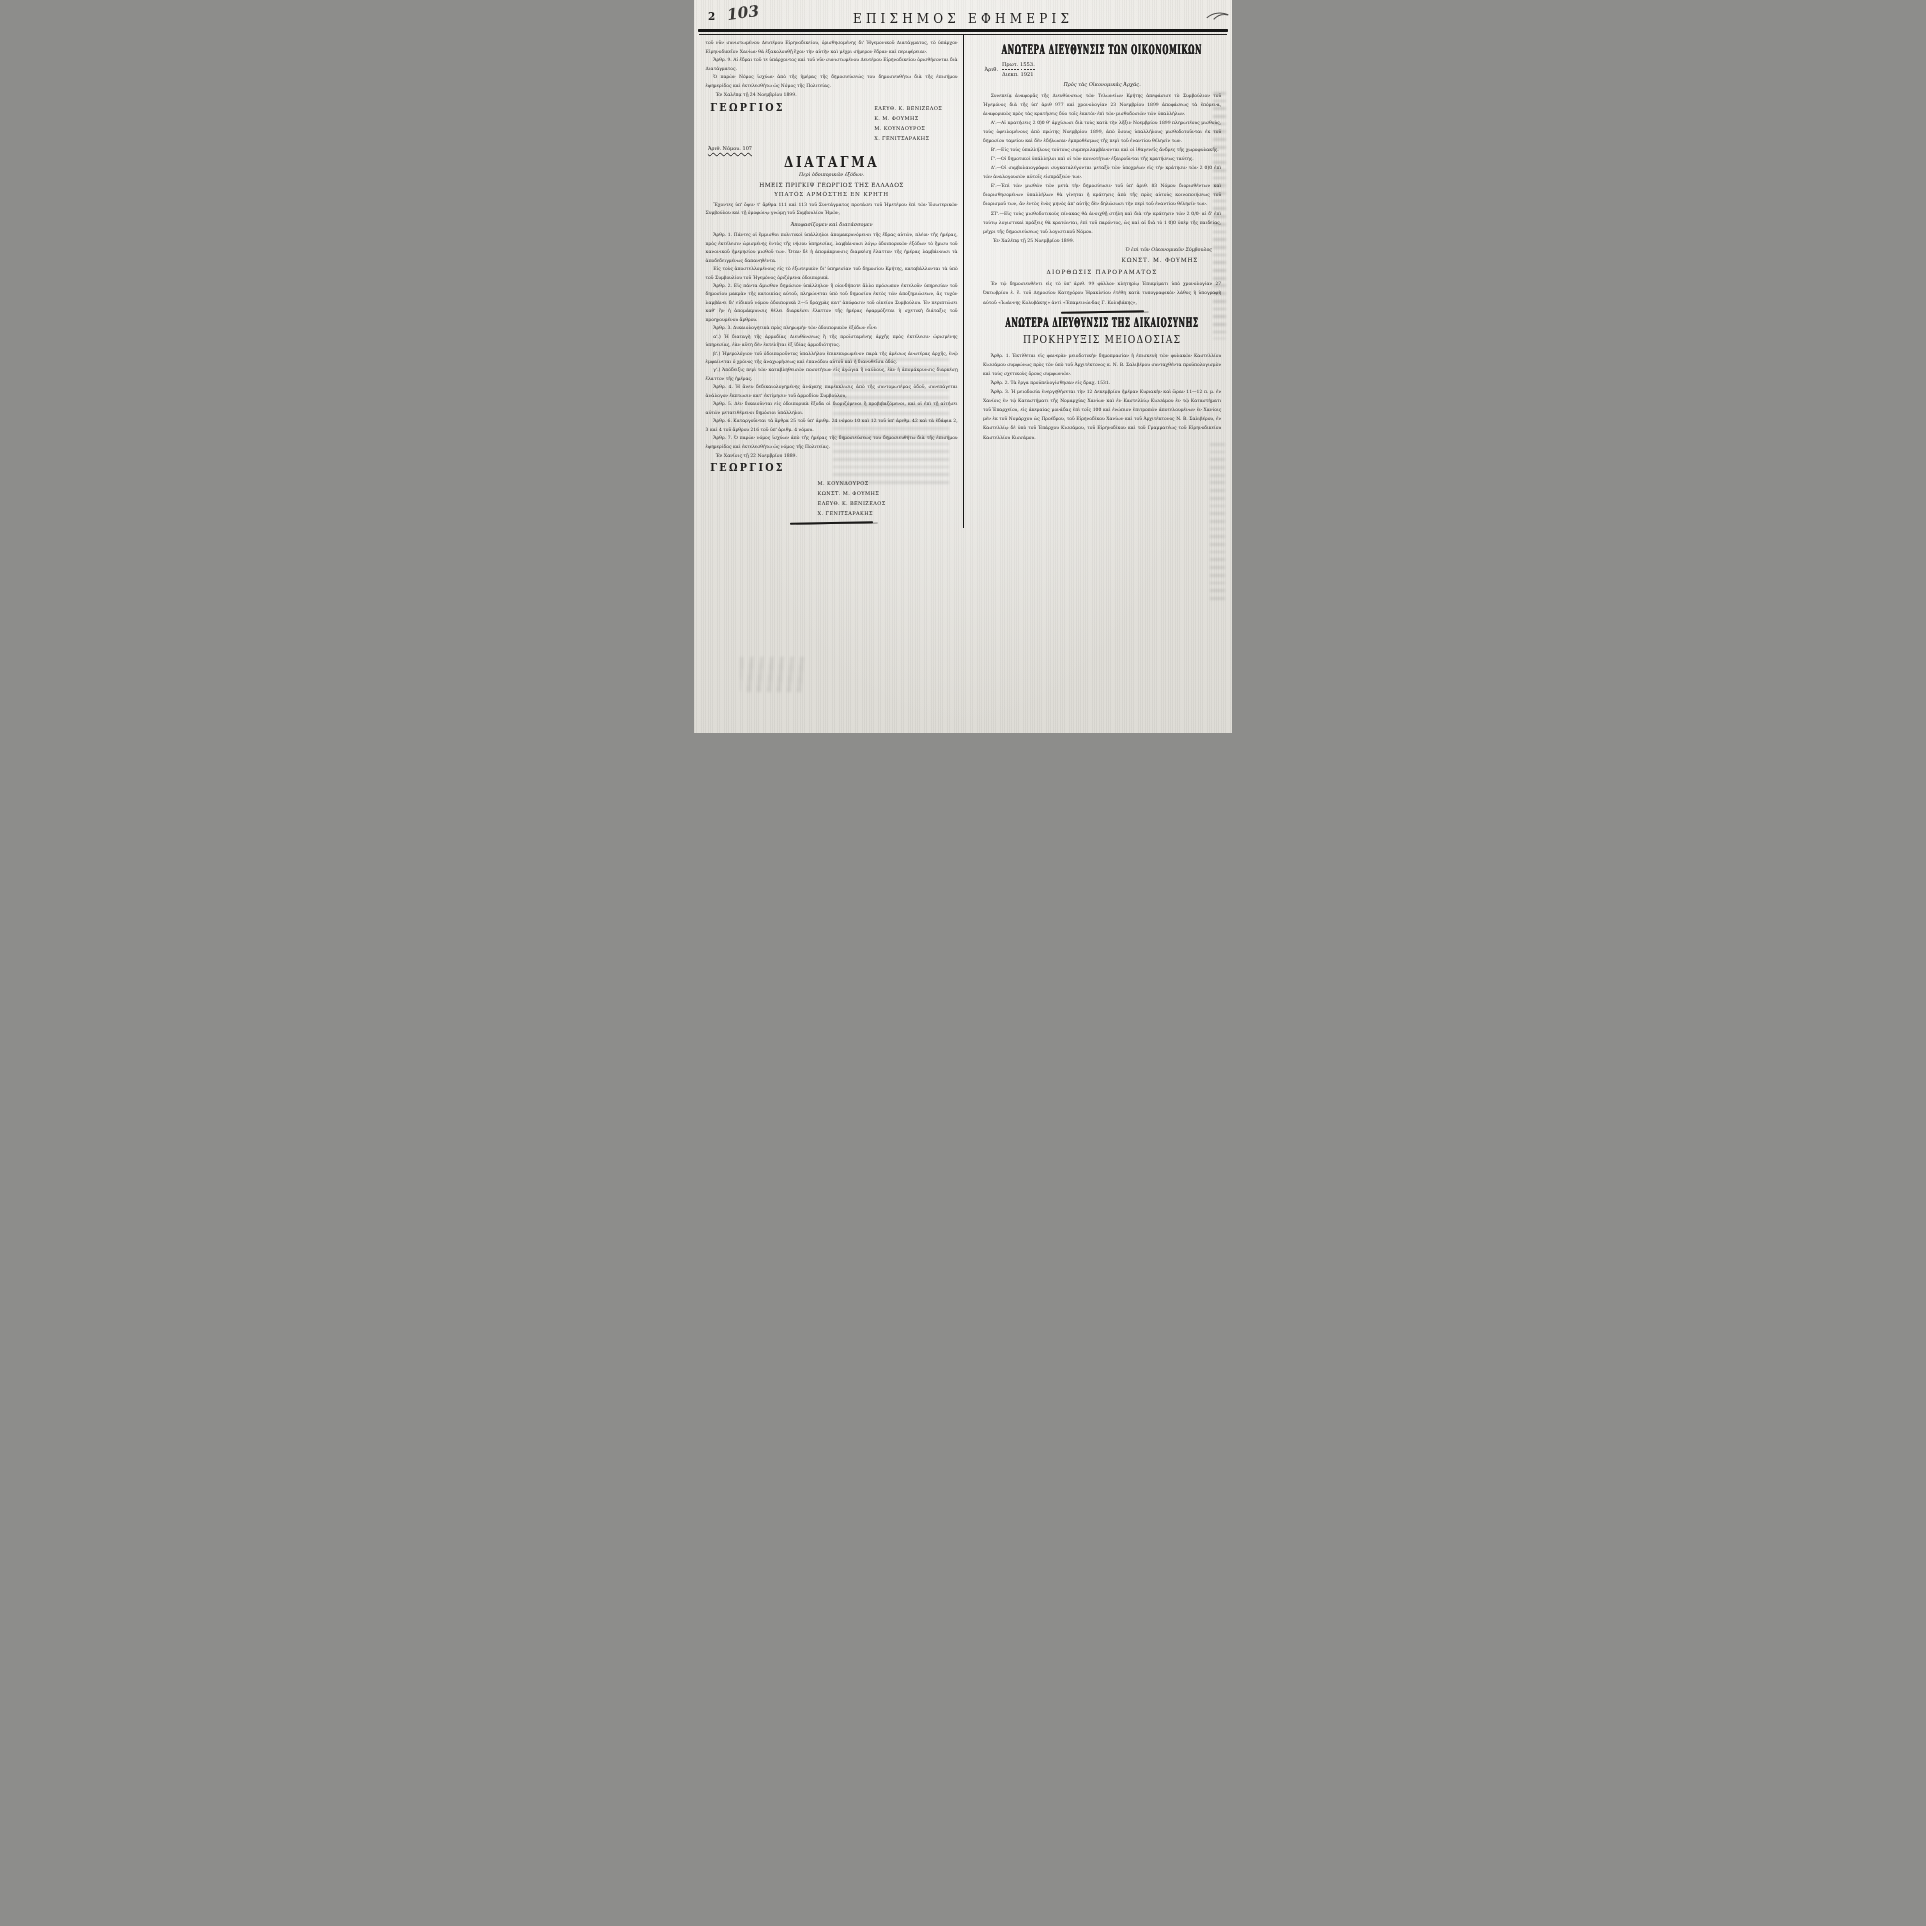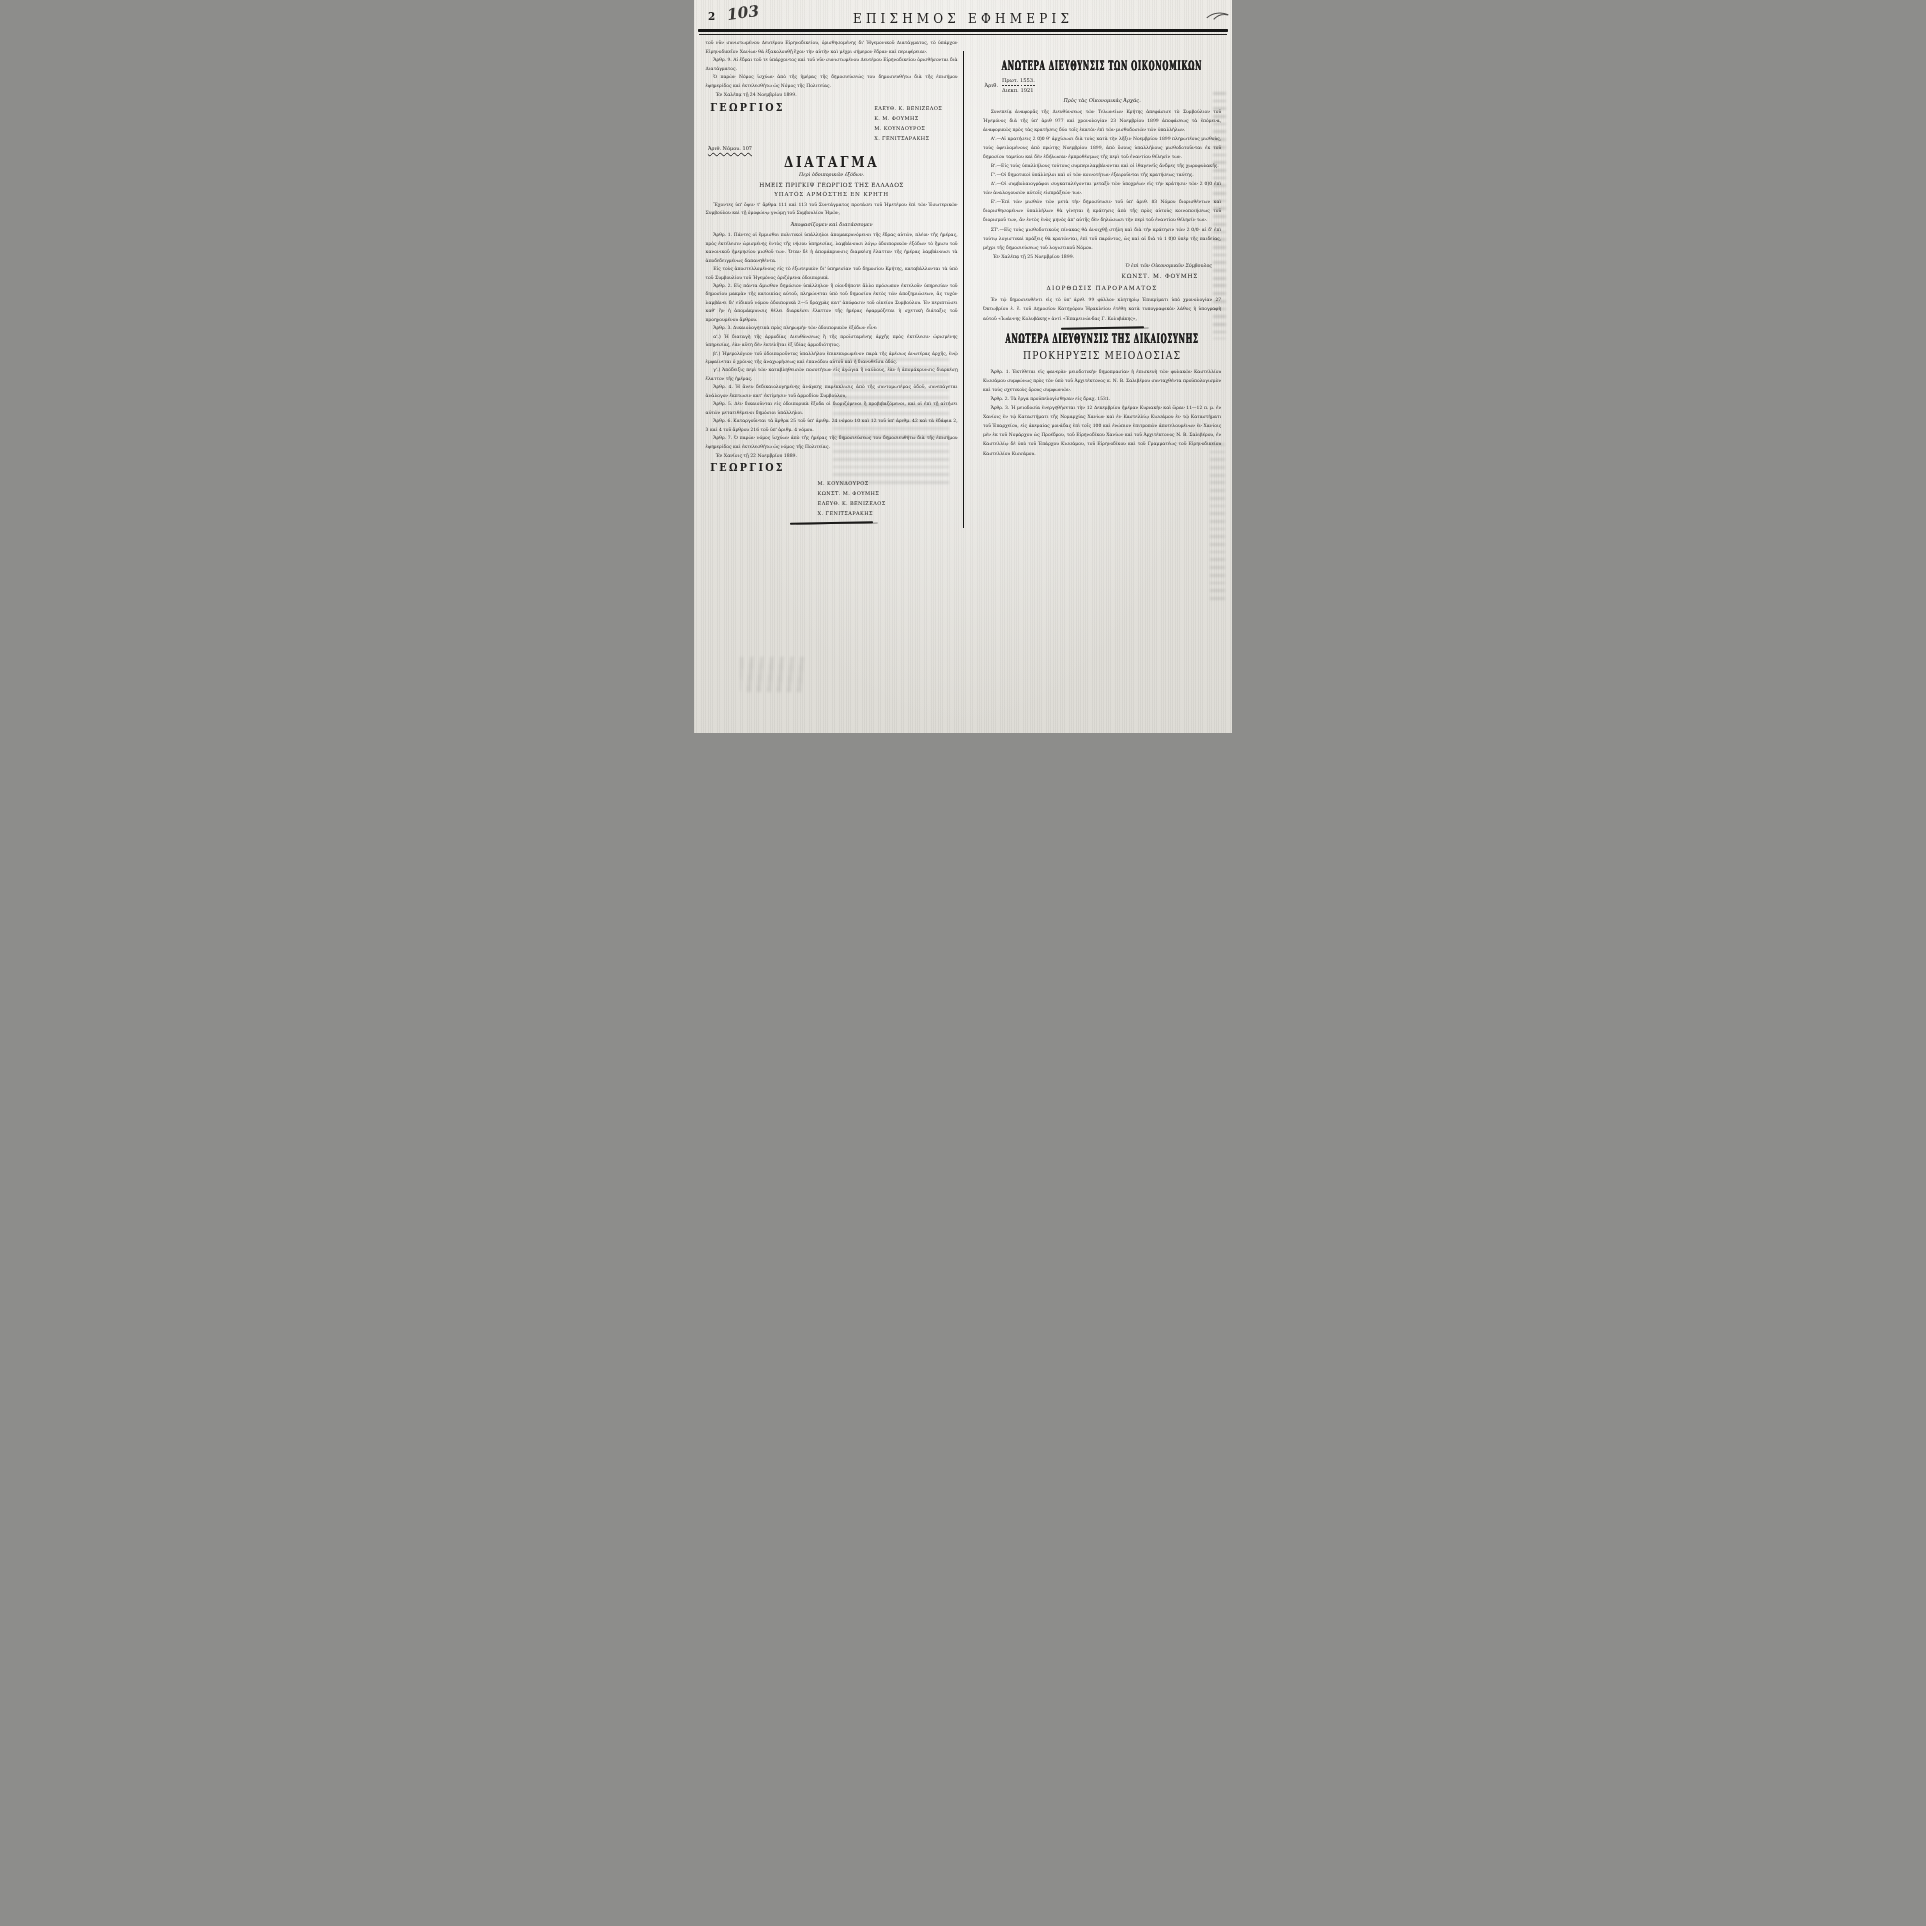--- a/index.html
+++ b/index.html
@@ -16,21 +16,21 @@
   .pnum{position:absolute;left:14px;top:10px;font-size:10.4px;font-weight:bold;letter-spacing:0.4px;}
   .folio{position:absolute;left:33px;top:3.9px;font-size:15.4px;font-style:italic;font-weight:bold;
          transform:rotate(-7deg);opacity:.88;}
   .masthead{position:absolute;left:0;right:0;top:12.3px;text-align:center;
             font-size:12px;letter-spacing:4.2px;font-weight:500;}
   .flourish{position:absolute;right:3.1px;top:10.8px;width:23px;height:10px;opacity:.8;}
   .rule-thick{height:3.9px;background:#171716;margin:0 3.9px;border-radius:0.8px;}
   .rule-thin{height:0.8px;background:#22211f;margin:1.5px 5.4px 0;}
   .columns{display:flex;align-items:stretch;padding:0 8.5px;}
   .col{width:50%;box-sizing:border-box;padding:4.6px 5.4px 0 3.1px;}
-  .col-right{border-left:1.2px solid #151514;padding-left:19px;padding-right:2.3px;margin-top:16px;}
+  .col-right{border-left:1.2px solid #151514;padding-left:19px;padding-right:2.3px;}
   p.body{font-size:4.5px;line-height:1.88;text-align:justify;margin:0;text-indent:1.7em;}
   .col-right p.body{line-height:2.02;}
   p.cont{text-indent:0;}
   .dateline{font-size:4.6px;margin:2.3px 0 0.8px;text-indent:2.2em;}
   .sig-row{display:flex;justify-content:space-between;margin:1.5px 0 0.8px;}
   .george{font-size:9.6px;font-weight:bold;letter-spacing:2.3px;margin:2.3px 0 0 4.6px;
           transform:scaleY(1.15);transform-origin:left top;}
   ul.sigs{list-style:none;margin:3.9px 15.4px 0 0;padding:0;font-size:5px;letter-spacing:0.4px;line-height:2.0;}
   .sep{width:83px;height:1.9px;background:#1c1b1a;margin:4.6px auto 3.9px;border-radius:0.8px;
        transform:rotate(-1deg);box-shadow:5.4px 0.8px 0 -0.8px #2a2927;}

